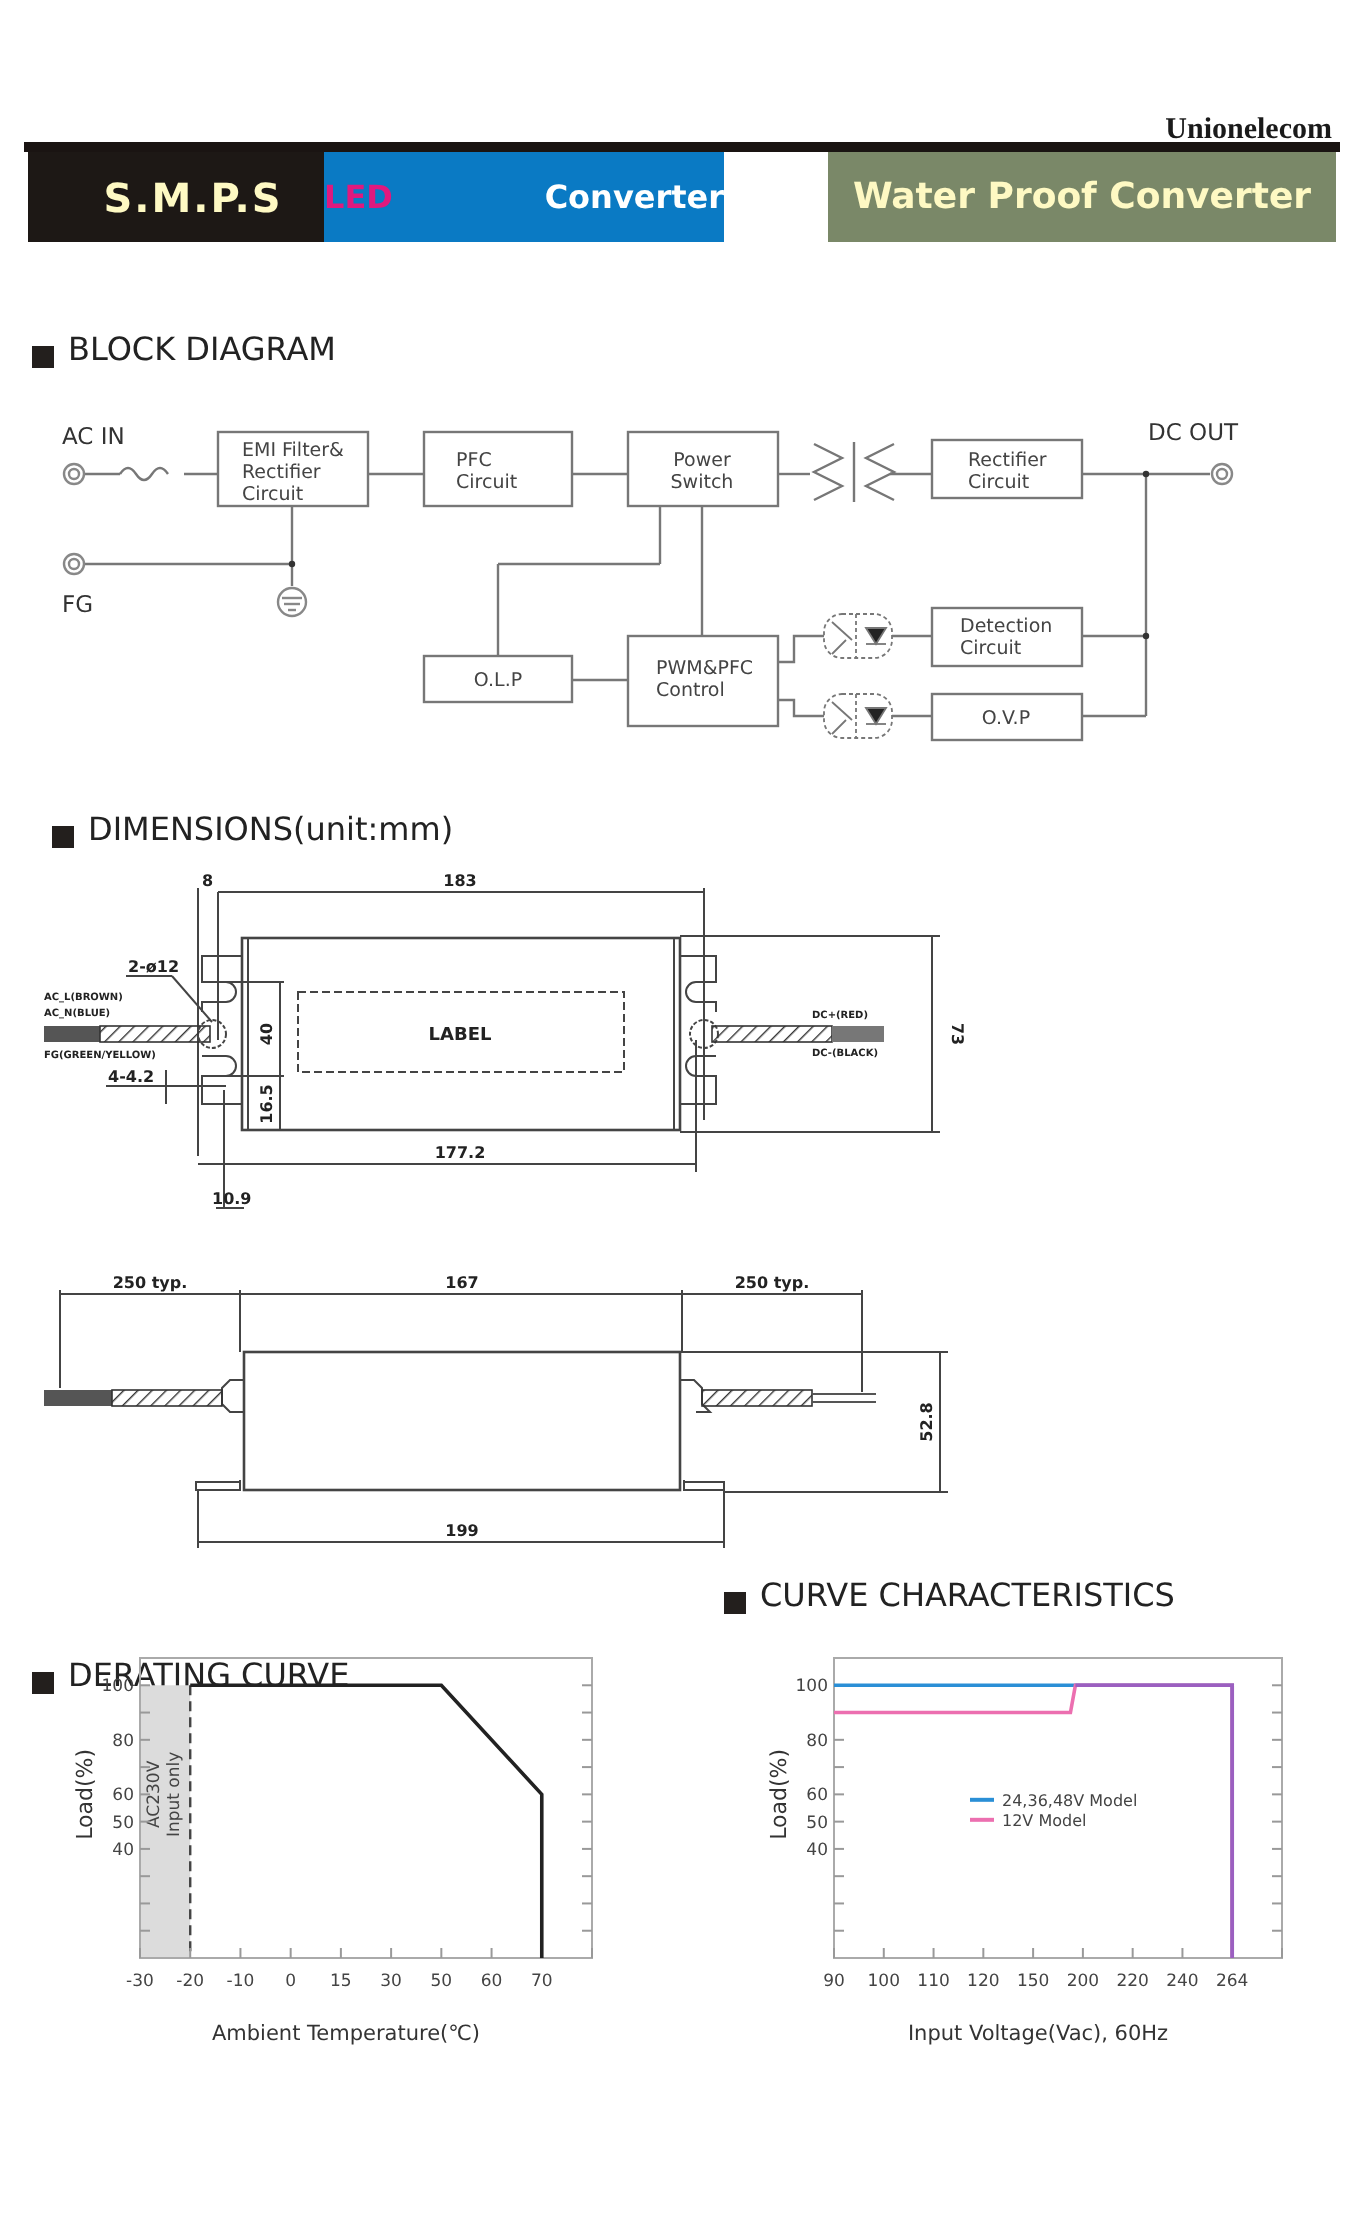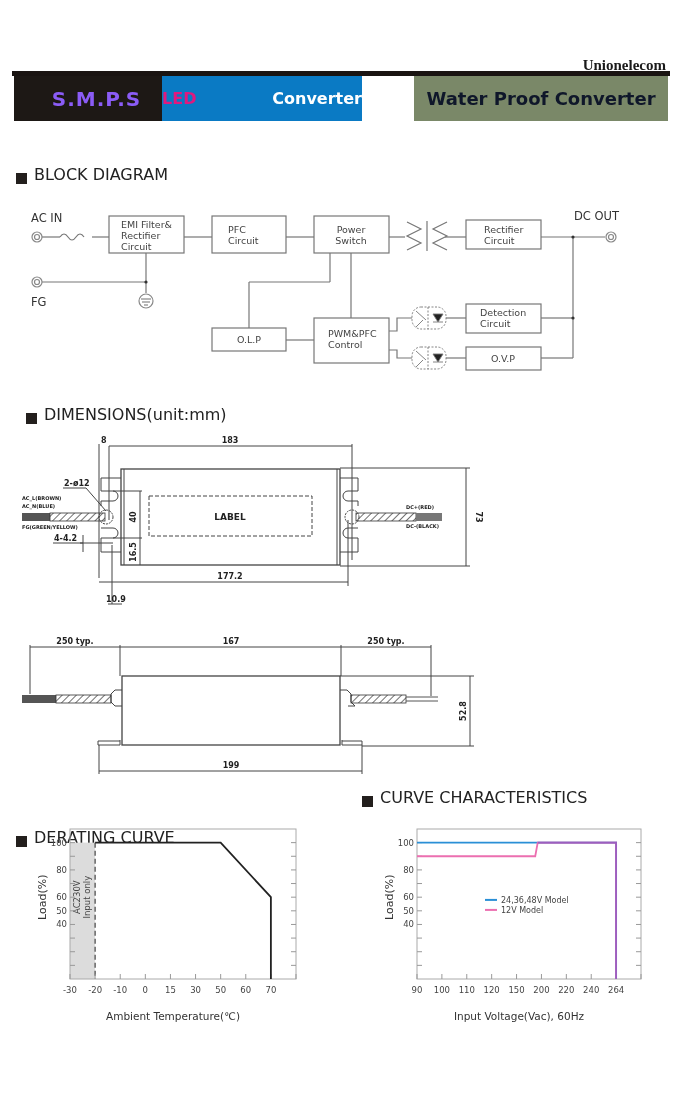--- a/index.html
+++ b/index.html
@@ -1,24 +1,24 @@
 <!DOCTYPE html>
 <html><head>
 <meta charset="utf-8">
 <style>
   html, body { margin:0; padding:0; background:#ffffff; }
   body { width:680px; height:1116px; position:relative; overflow:hidden; font-family:"DejaVu Sans", sans-serif; color:#333; }
   .abs { position:absolute; }
   .brand { right:14px; top:57px; font-family:Liberation Serif, serif; font-weight:bold; font-size:15px; color:#1a1a1a; }
   .topline { left:12px; top:71px; width:658px; height:5px; background:#1a1412; }
   .hdr { top:76px; height:45px; display:flex; align-items:center; justify-content:center; font-weight:bold; }
-  .hdr-smps { left:14px; width:165px; background:#1d1815; color:#8b5cf6; font-size:20px; letter-spacing:1px; font-family:"DejaVu Sans", sans-serif; }
+  .hdr-smps { left:14px; width:165px; background:#1d1815; color:#fef9c3; font-size:20px; letter-spacing:1px; font-family:"DejaVu Sans", sans-serif; }
   .hdr-led { left:162px; width:200px; background:#0a7ac4; color:#fff; font-size:16px;justify-content:space-between; }
   .hdr-led .led { color:#e0197e; margin-right:6px; }
-  .hdr-wp { left:414px; width:254px; background:#7a8868; color:#0f172a; font-size:18px; }
+  .hdr-wp { left:414px; width:254px; background:#7a8868; color:#fef9c3; font-size:18px; }
   .sec { font-size:16px; color:#222; display:flex; align-items:flex-end; font-family:"DejaVu Sans", sans-serif; }
   .sec .sq { width:11px; height:11px; background:#231f1d; display:inline-block; margin-right:7px; }
   svg text { font-family:"DejaVu Sans", sans-serif; }
 </style>
 </head>
 <body>
 
 <div class="abs brand">Unionelecom</div>
 <div class="abs topline"></div>
 <div class="abs hdr hdr-smps">

